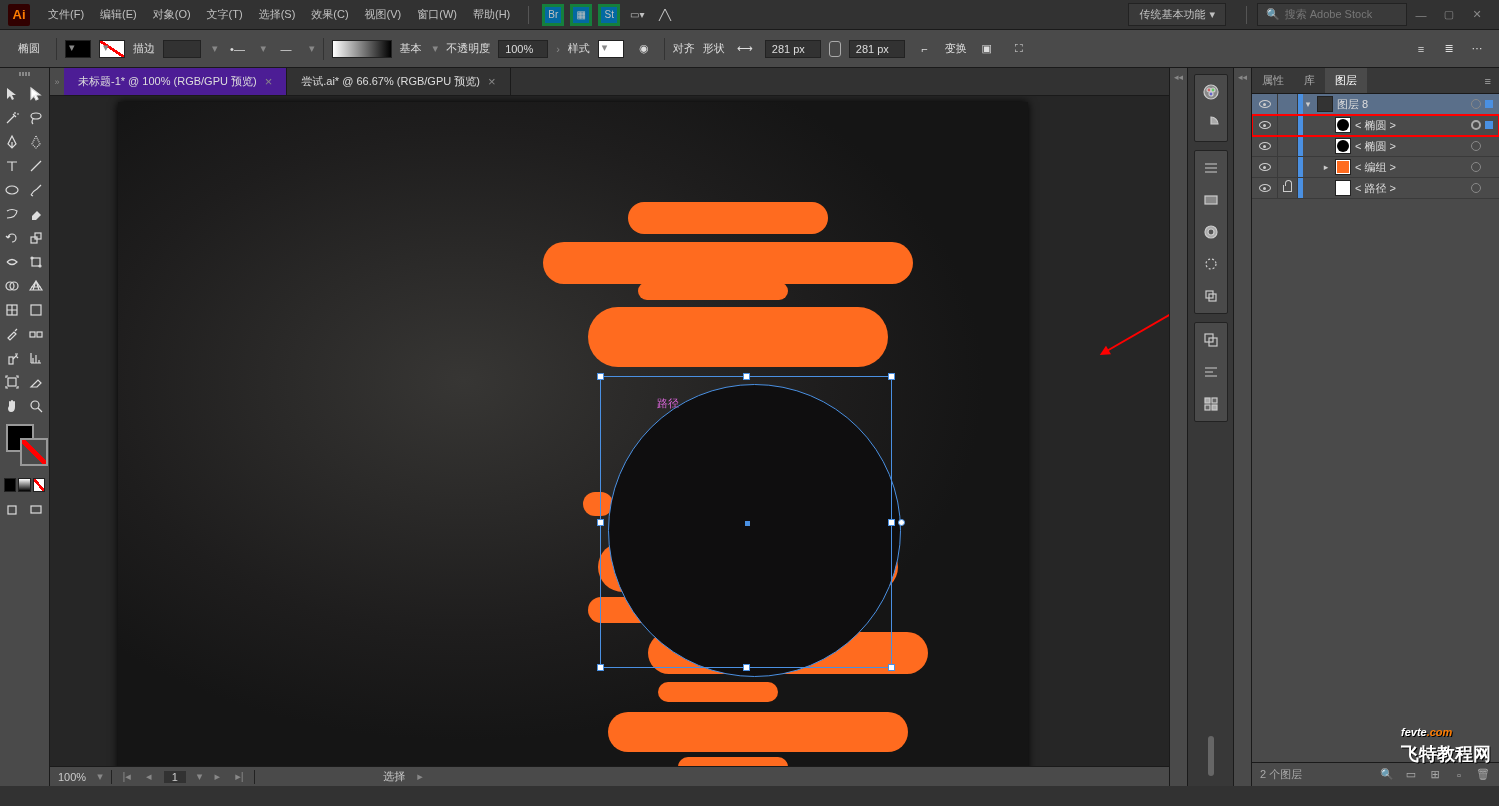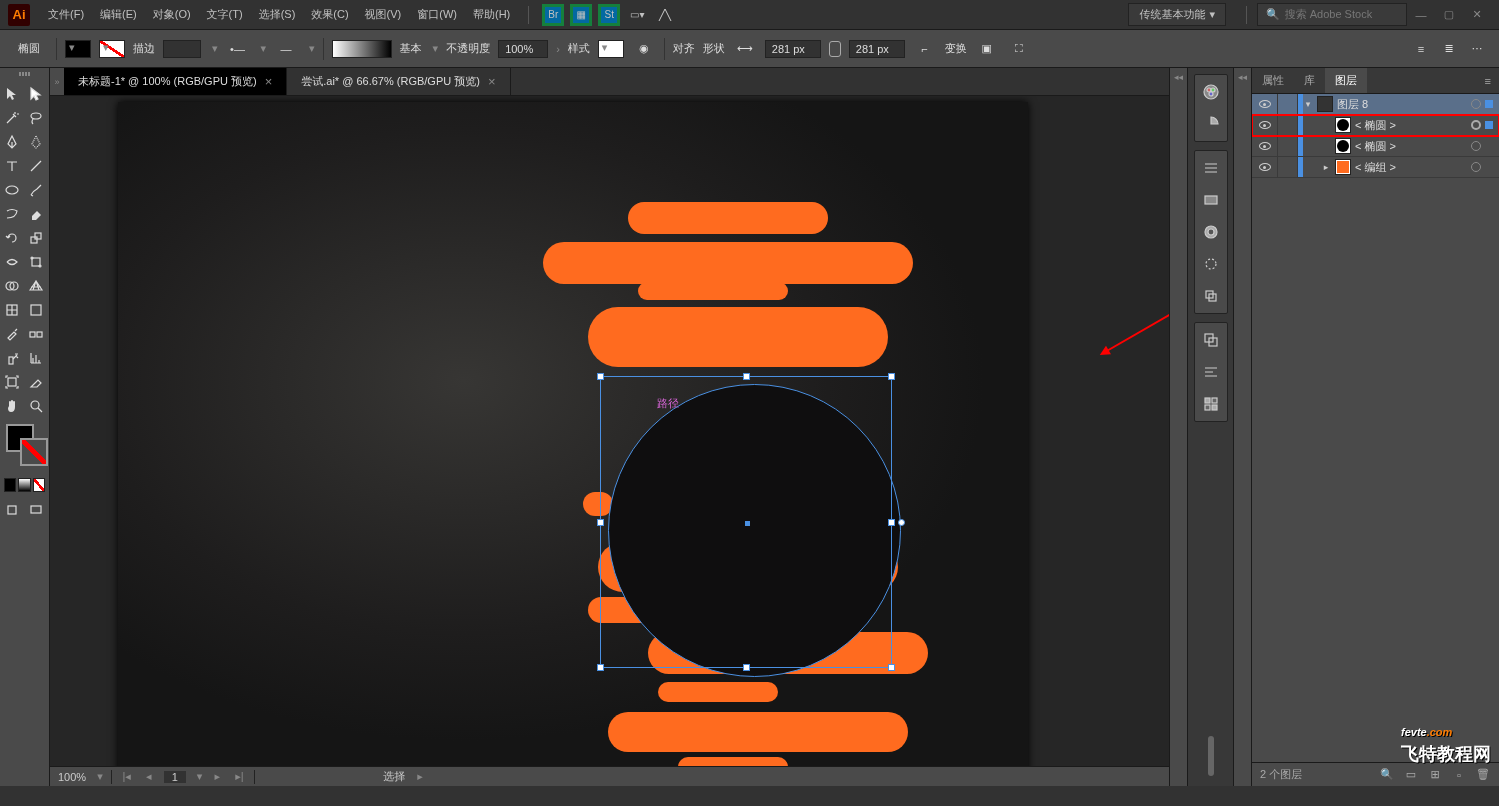--- a/index.html
+++ b/index.html
@@ -33,21 +33,21 @@
 .tool.fill svg { fill:#ddd; stroke:none;}
 .fill-stroke { padding: 6px; position:relative; height:60px;}
 .fill-box { width: 28px; height: 28px; background: #000; border: 2px solid #999; position:absolute; left:6px; top:6px;}
 .stroke-box { width: 28px; height: 28px; border: 2px solid #999; position:absolute; left:20px; top:20px; background: linear-gradient(to top right, #4a4a4a 0%, #4a4a4a 42%, red 42%, red 58%, #4a4a4a 58%);}
 .mini-swatches { display:flex; gap:2px; padding:0 4px; margin-top:0;}
 .mini-sw { width:14px; height:14px; border:1px solid #222;}
 .doc-area { flex: 1; background: #262626; display: flex; flex-direction: column; position:relative;}
 .tabstrip { height: 28px; background: #323232; display: flex; align-items: stretch; border-bottom: 1px solid #1a1a1a; }
 .expand-arrow { width: 14px; background: #4a4a4a; display:flex; align-items:center; justify-content:center; color:#888; font-size:9px;}
 .doctab { padding: 0 14px; display: flex; align-items: center; gap: 8px; color: #ddd; border-right: 1px solid #1a1a1a;}
-.doctab.active { background: #000000; }
+.doctab.active { background: #4c1d95; }
 .doctab .close { color: #888; font-size:13px;}
 .canvas-wrap { flex: 1; background: #262626; overflow:hidden; position:relative;}
 .artboard { position: absolute; left: 68px; top: 6px; width: 910px; height: 680px; background: radial-gradient(ellipse 520px 360px at 38% 41%, #373634, #1e1d1d 70%, #151515); box-shadow: 0 0 8px #000;}
 .cloud { position:absolute; fill:#ff6b1f; }
 .circle-sel { position:absolute; left: 490px; top: 282px; width: 293px; height: 293px; border-radius: 50%; background: #0f0e0f; border: 1px solid #4a90e2;}
 .bbox { position:absolute; border: 1px solid #4a90e2; }
 .handle { width: 7px; height: 7px; background: #fff; border: 1px solid #4a90e2; position:absolute;}
 .center-pt { width:5px;height:5px;background:#4a90e2;position:absolute;}
 .path-label { position:absolute; color:#d966d9; font-size:11px; }
 .red-arrow { position:absolute; width:130px; height:2px; background:red; transform-origin: right center;}
@@ -587,20 +587,35 @@
           </div>
     <div class="lock-col"></div>
     <div class="colorstrip" style="background:#4a90e2"></div>
     <span class="indent" style="width:18px"></span>
     <span class="expander">▸</span>
     <div class="thumb orange"></div>
     <span class="layer-name">&lt; 编组 &gt;</span>
     <div class="target "></div>
     <div class="sel-indicator "></div>
         </div>
+        <div class="layer-row">
+    <div class="vis-col">
+            <div class="eye"></div>
+          </div>
+    <div class="lock-col">
+            <div class="lock"></div>
+          </div>
+    <div class="colorstrip" style="background:#4a90e2"></div>
+    <span class="indent" style="width:18px"></span>
+    <span class="expander"></span>
+    <div class="thumb "></div>
+    <span class="layer-name">&lt; 路径 &gt;</span>
+    <div class="target "></div>
+    <div class="sel-indicator "></div>
+        </div>
       </div>
     <div class="panel-footer">
       <span>2 个图层</span>
       <div class="spacer"></div>
       <div class="footer-icon">🔍</div>
       <div class="footer-icon">▭</div>
       <div class="footer-icon">⊞</div>
       <div class="footer-icon">▫</div>
       <div class="footer-icon">🗑</div>
     </div>

